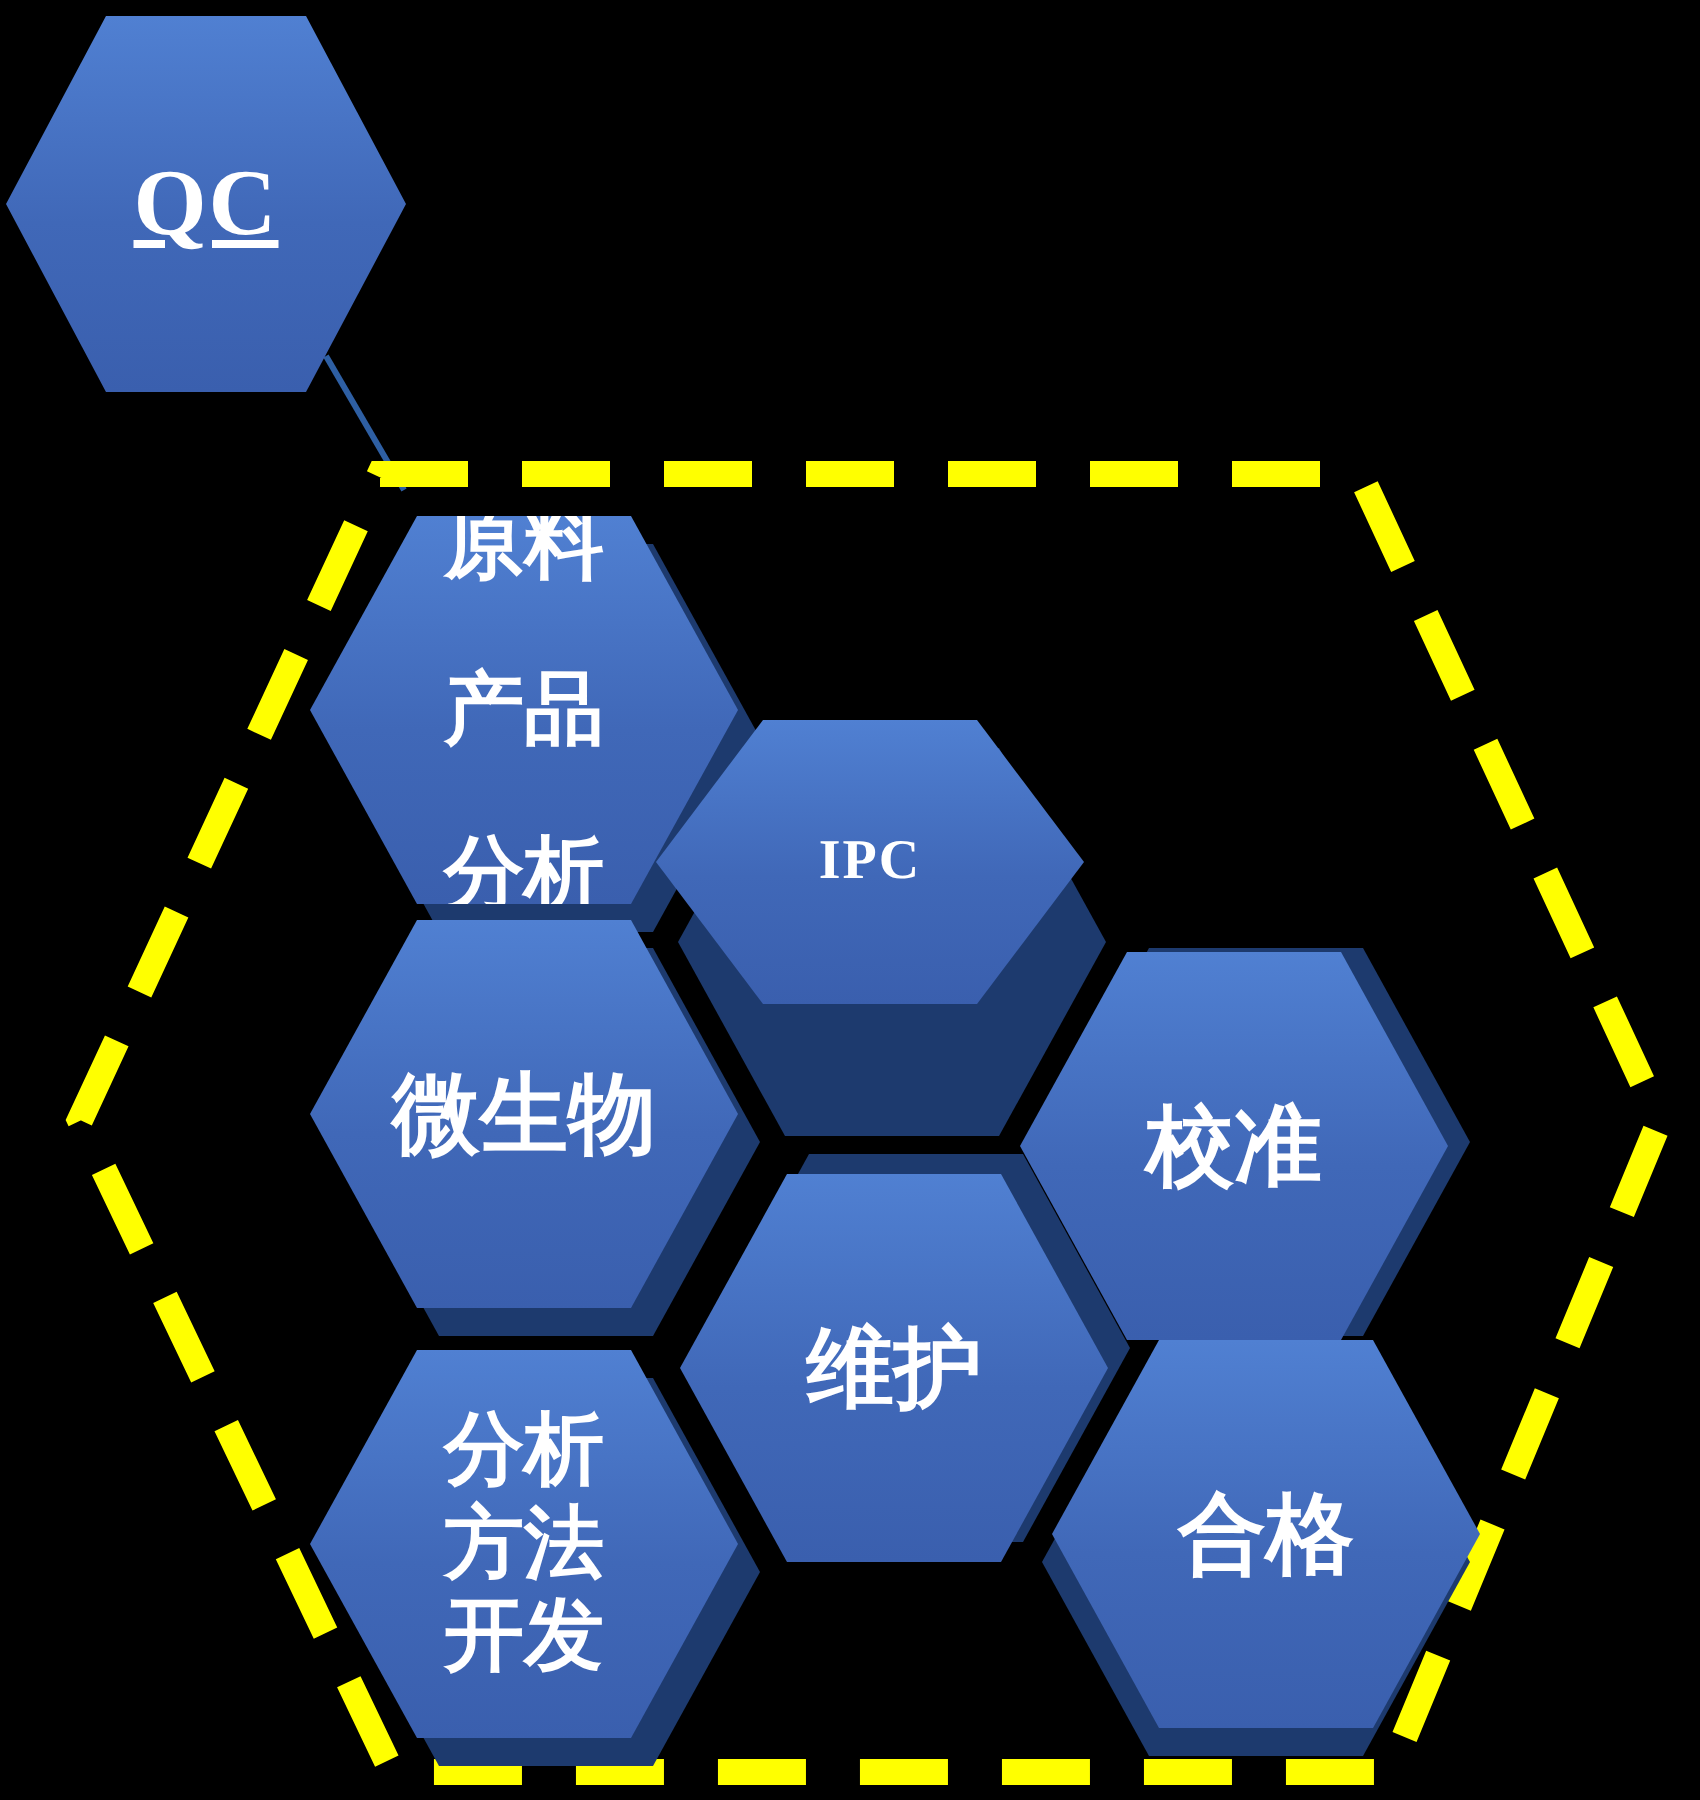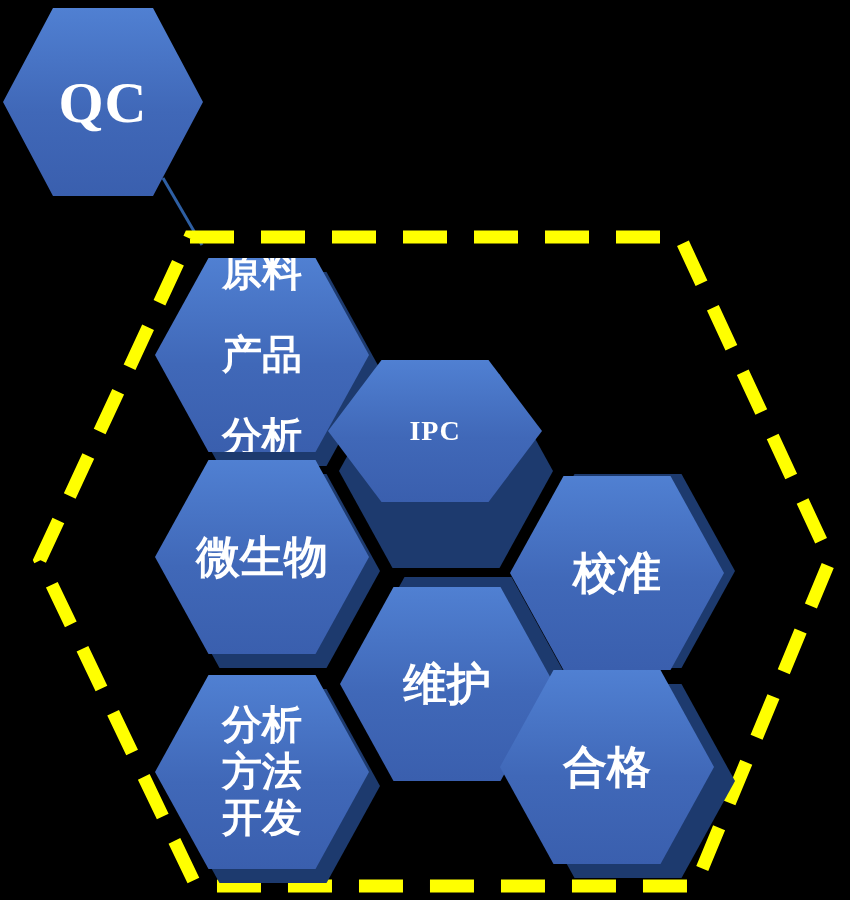--- a/index.html
+++ b/index.html
@@ -31,23 +31,24 @@
     align-items: center;
     justify-content: center;
     color: #ffffff;
     font-weight: bold;
     text-align: center;
   }
   .hex-shadow {
     background: #1d3a6e;
   }
   .qc-label {
-    font-size: 58px;
+    font-size: 47px;
     font-weight: bold;
     letter-spacing: 1px;
+    text-decoration: underline;
   }
   .big-label {
     font-size: 44px;
     font-weight: bold;
     white-space: nowrap;
   }
   .line3 {
     font-size: 40px;
     line-height: 1.16;
     font-weight: bold;
@@ -59,21 +60,21 @@
   }
 
   
   .pos-qc        { left: 3px;   top: 8px;   width: 200px; height: 188px; }
   .pos-raw       { left: 155px; top: 258px; width: 214px; height: 194px; gap: 36px; }
   .pos-ipc       { left: 328px; top: 360px; width: 214px; height: 142px; }
   .pos-micro     { left: 155px; top: 460px; width: 214px; height: 194px; text-align: center; }
   .pos-calib     { left: 510px; top: 476px; width: 214px; height: 194px; }
   .pos-maint     { left: 340px; top: 587px; width: 214px; height: 194px; }
   .pos-method    { left: 155px; top: 675px; width: 214px; height: 194px; }
-  .pos-qualified { left: 500px; top: 670px; width: 214px; height: 194px; }
+  .pos-qualified { left: 526px; top: 670px; width: 214px; height: 194px; }
 
   .sh-raw       { left: 166px; top: 272px; width: 214px; height: 194px; }
   .sh-ipc       { left: 339px; top: 374px; width: 214px; height: 194px; }
   .sh-micro     { left: 166px; top: 474px; width: 214px; height: 194px; }
   .sh-calib     { left: 521px; top: 474px; width: 214px; height: 194px; }
   .sh-maint     { left: 351px; top: 577px; width: 214px; height: 194px; }
   .sh-method    { left: 166px; top: 689px; width: 214px; height: 194px; }
   .sh-qualified { left: 521px; top: 684px; width: 214px; height: 194px; }
 </style>
 </head>

